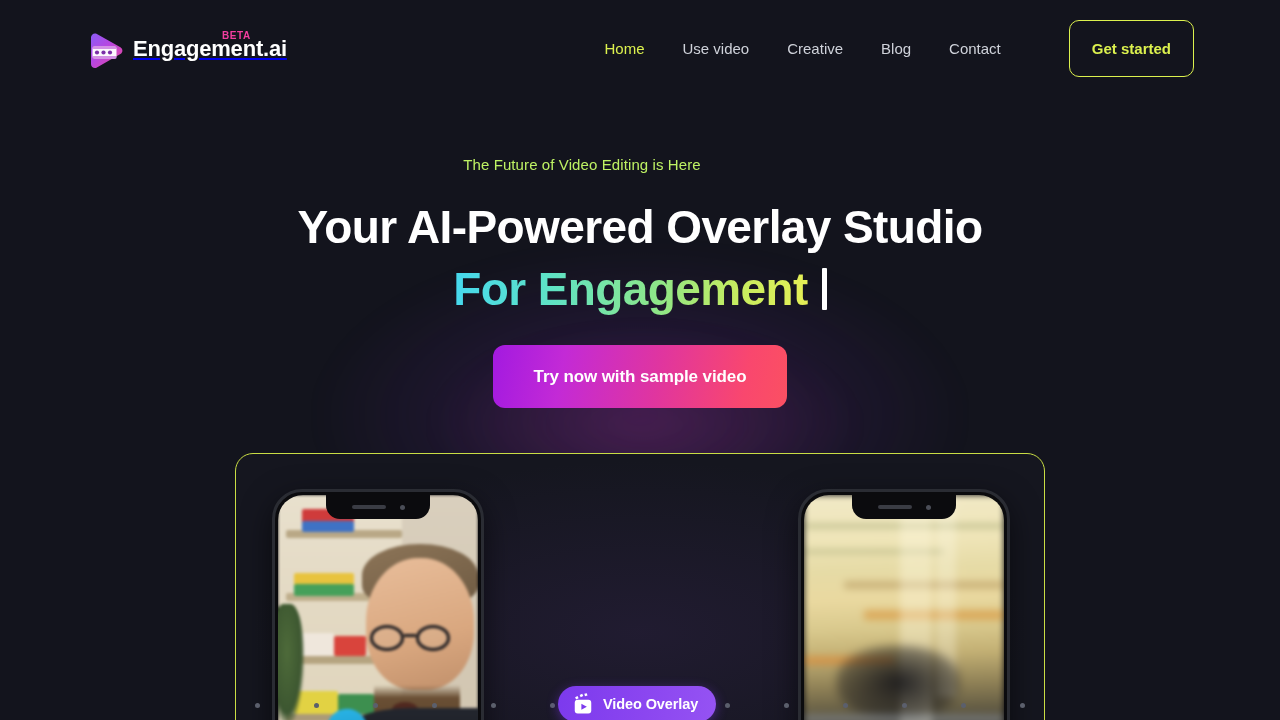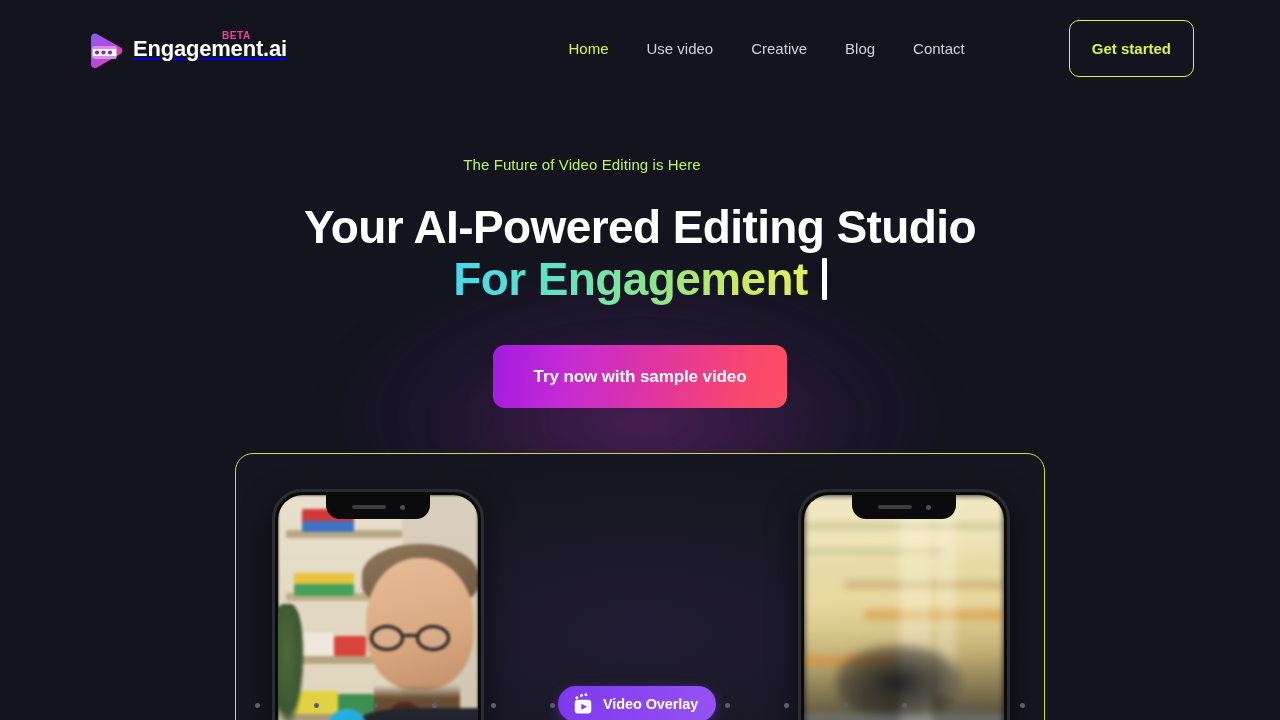--- a/index.html
+++ b/index.html
@@ -82,21 +82,21 @@
   .nav-link {
     font-size:15px;
     color:#cfd2da;
     text-decoration:none;
     white-space:nowrap;
     cursor:pointer;
   }
   .nav-link.active { color:#dcf14e; }
 
   .btn-getstarted {
-    margin-left:66px;
+    margin-left:30px;
     border:1.5px solid #dcf14e;
     color:#dcf14e;
     background:transparent;
     border-radius:10px;
     font-size:15px;
     font-weight:700;
     padding:19px 22px;
     cursor:pointer;
     font-family:inherit;
     white-space:nowrap;
@@ -123,21 +123,21 @@
     left:0; top:198px; width:1280px;
     font-size:46px;
     font-weight:700;
     color:#ffffff;
     letter-spacing:-0.6px;
     line-height:1.28;
   }
 
   .headline-grad {
     position:absolute;
-    left:0; top:250px; width:1280px;
+    left:0; top:260px; width:1280px;
     font-size:46px;
     font-weight:700;
     letter-spacing:-0.6px;
     line-height:1.28;
     display:flex; justify-content:center; align-items:center;
   }
   .grad-text {
     background:linear-gradient(90deg,#46d8ee 0%,#5fe3c4 28%,#8fe687 58%,#c6ec60 80%,#e6ef56 100%);
     -webkit-background-clip:text;
     background-clip:text;
@@ -398,21 +398,21 @@
       <a class="nav-link" href="#">Blog</a>
       <a class="nav-link" href="#">Contact</a>
       <button class="btn-getstarted">Get started</button>
     </nav>
   </header>
 
   <section class="hero">
 
     <div class="eyebrow">The Future of Video Editing is Here</div>
 
-    <h1 class="headline">Your AI-Powered Editing Studio</h1>
+    <h1 class="headline">Your AI-Powered Overlay Studio</h1>
 
     <div class="headline-grad">
       <span class="grad-text">For Engagement</span>
       <span class="caret"></span>
     </div>
 
     <button class="btn-try">Try now with sample video</button>
   </section>
 
   <div class="showcase">

